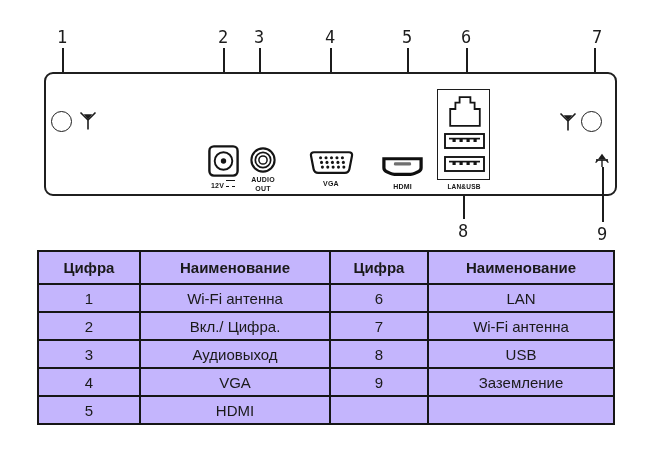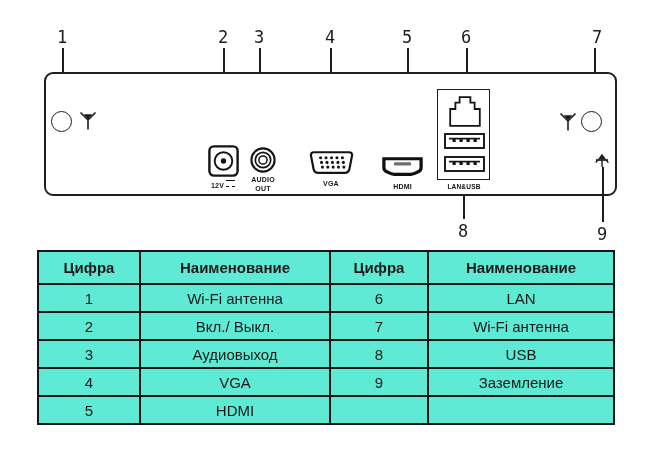--- a/index.html
+++ b/index.html
@@ -15,21 +15,21 @@
   .lead{position:absolute;width:1.6px;background:#1c1c1c;}
   .port{position:absolute;}
   .circle-conn{position:absolute;width:19px;height:19px;border:1.8px solid #1c1c1c;
       border-radius:50%;background:#fff;}
   .port-label{position:absolute;text-align:center;font-weight:700;font-size:7px;
       line-height:8.5px;letter-spacing:0.2px;color:#141414;white-space:nowrap;}
   .dc-symbol{display:inline-block;width:9px;height:5px;margin-left:2px;
       border-top:1.6px solid #141414;border-bottom:1.6px dashed #141414;vertical-align:1px;}
   
   .legend{position:absolute;left:37px;top:250px;border-collapse:collapse;table-layout:fixed;
-      width:576px;background:#5eead4;}
+      width:576px;background:#c4b5fd;}
   .legend th,.legend td{border:2px solid #161616;text-align:center;vertical-align:middle;
       font-size:15px;padding:0;overflow:hidden;}
   .legend th{font-weight:700;height:31px;}
   .legend td{font-weight:400;height:26px;}
 </style>
 </head>
 <body>
 
 <div class="page">
   <div class="diagram">
@@ -189,21 +189,21 @@
     </thead>
     <tbody>
       <tr>
         <td>1</td>
         <td>Wi-Fi антенна</td>
         <td>6</td>
         <td>LAN</td>
       </tr>
       <tr>
         <td>2</td>
-        <td>Вкл./ Выкл.</td>
+        <td>Вкл./ Цифра.</td>
         <td>7</td>
         <td>Wi-Fi антенна</td>
       </tr>
       <tr>
         <td>3</td>
         <td>Аудиовыход</td>
         <td>8</td>
         <td>USB</td>
       </tr>
       <tr>

